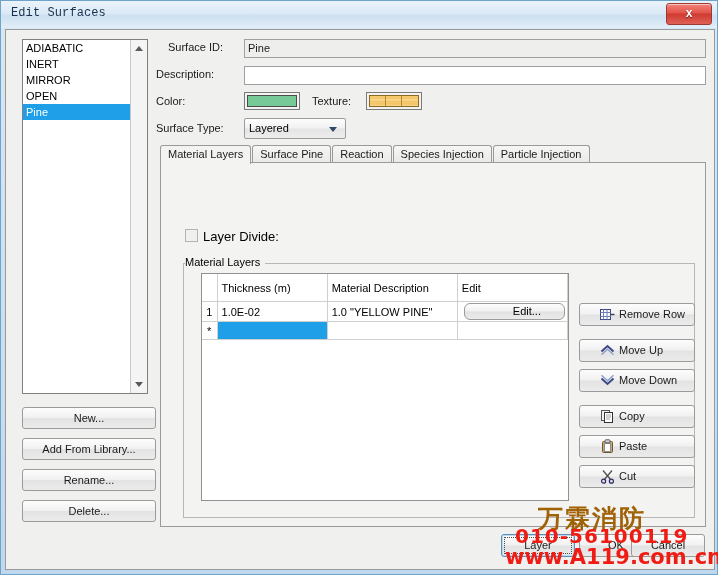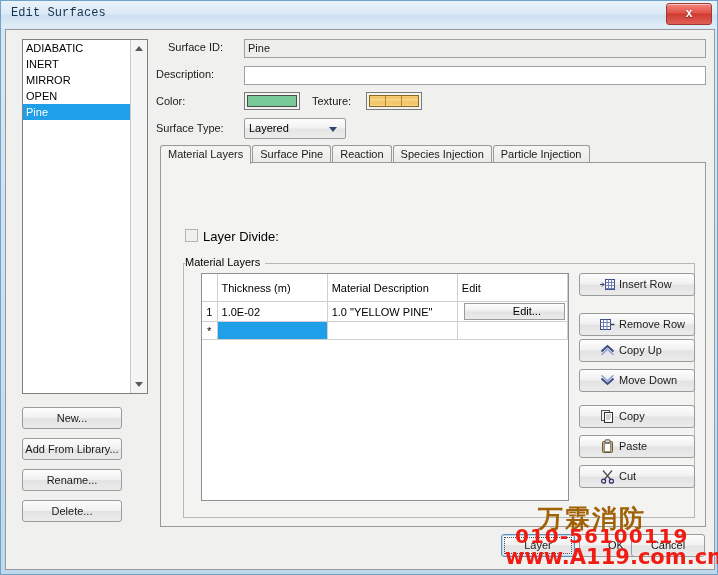--- a/index.html
+++ b/index.html
@@ -117,21 +117,21 @@
     width: 0; height: 0;
     border-left: 4px solid transparent;
     border-right: 4px solid transparent;
   }
   .sb-arrow.up .tri { top: 6px; border-bottom: 5px solid #5a5a5a; }
   .sb-arrow.down .tri { top: 6px; border-top: 5px solid #5a5a5a; }
 
   .lbtn {
     position: absolute;
     left: 16px;
-    width: 100px; height: 22px;
+    width: 134px; height: 22px;
     background: linear-gradient(to bottom, #fdfdfd 0%, #f1f1f1 48%, #e3e3e3 52%, #ebebeb 100%);
     border: 1px solid #9b9b9b;
     border-radius: 3px;
     box-sizing: border-box;
     font-size: 11px;
     color: #1a1a1a;
     text-align: center;
     line-height: 20px;
     cursor: pointer;
   }
@@ -332,21 +332,21 @@
   td.cell-selected { background: #1e9fe8; }
   .edit-cell-btn {
     display: block;
     margin: 1px 2px;
     height: 15px;
     line-height: 14px;
     text-align: center;
     font-size: 11px;
     background: linear-gradient(to bottom, #fdfdfd 0%, #f0f0f0 48%, #e2e2e2 52%, #ebebeb 100%);
     border: 1px solid #9b9b9b;
-    border-radius: 0;
+    border-radius: 6px;
     cursor: pointer;
     padding-left: 25px;
   }
 
   
   .abtn {
     position: absolute;
     left: 418px;
     width: 116px; height: 23px;
     background: linear-gradient(to bottom, #fdfdfd 0%, #f1f1f1 48%, #e3e3e3 52%, #ebebeb 100%);
@@ -536,50 +536,40 @@
               <tr>
                 <td class="col-rowhdr">*</td>
                 <td class="cell-selected"></td>
                 <td></td>
                 <td></td>
               </tr>
             </tbody>
           </table>
         </div>
 
-        <div class="abtn" style="top:110px">
-          <span class="ico">
-            <svg width="15" height="15" viewBox="0 0 15 15">
-              <path d="M0 7.5 L4 7.5 M2 5.5 L4 7.5 L2 9.5" stroke="#3b3b5c" fill="none" stroke-width="1"></path>
-              <rect x="5.5" y="2.5" width="9" height="10" fill="#ffffff" stroke="#3b4a86"></rect>
-              <path d="M5.5 5.5 H14.5 M5.5 8.5 H14.5 M5.5 11.5 H14.5 M8.5 2.5 V12.5 M11.5 2.5 V12.5" stroke="#6f7fb8" stroke-width="1"></path>
-            </svg>
-          </span>
-          <span class="lbl">Insert Row</span>
-        </div>
-
-        <div class="abtn" style="top:150px">
+
+        <div class="abtn" style="top:140px">
           <span class="ico">
             <svg width="15" height="15" viewBox="0 0 15 15">
               <rect x="0.5" y="2.5" width="10" height="10" fill="#ffffff" stroke="#3b4a86"></rect>
               <path d="M0.5 5.5 H10.5 M0.5 9.5 H10.5 M3.5 2.5 V12.5 M7 2.5 V12.5" stroke="#6f7fb8" stroke-width="1"></path>
               <path d="M11 7.5 H14.5" stroke="#3b3b5c" stroke-width="1.4"></path>
             </svg>
           </span>
           <span class="lbl">Remove Row</span>
         </div>
 
         <div class="abtn" style="top:176px">
           <span class="ico">
             <svg width="15" height="15" viewBox="0 0 15 15">
               <path d="M1.5 8.5 L7.5 3 L13.5 8.5" stroke="#3b4a86" fill="none" stroke-width="2"></path>
               <path d="M1.5 11.8 L7.5 6.3 L13.5 11.8" stroke="#8f9ecb" fill="none" stroke-width="1.4"></path>
             </svg>
           </span>
-          <span class="lbl">Copy Up</span>
+          <span class="lbl">Move Up</span>
         </div>
 
         <div class="abtn" style="top:206px">
           <span class="ico">
             <svg width="15" height="15" viewBox="0 0 15 15">
               <path d="M1.5 5.5 L7.5 11 L13.5 5.5" stroke="#3b4a86" fill="none" stroke-width="2"></path>
               <path d="M1.5 2.2 L7.5 7.7 L13.5 2.2" stroke="#8f9ecb" fill="none" stroke-width="1.4"></path>
             </svg>
           </span>
           <span class="lbl">Move Down</span>

